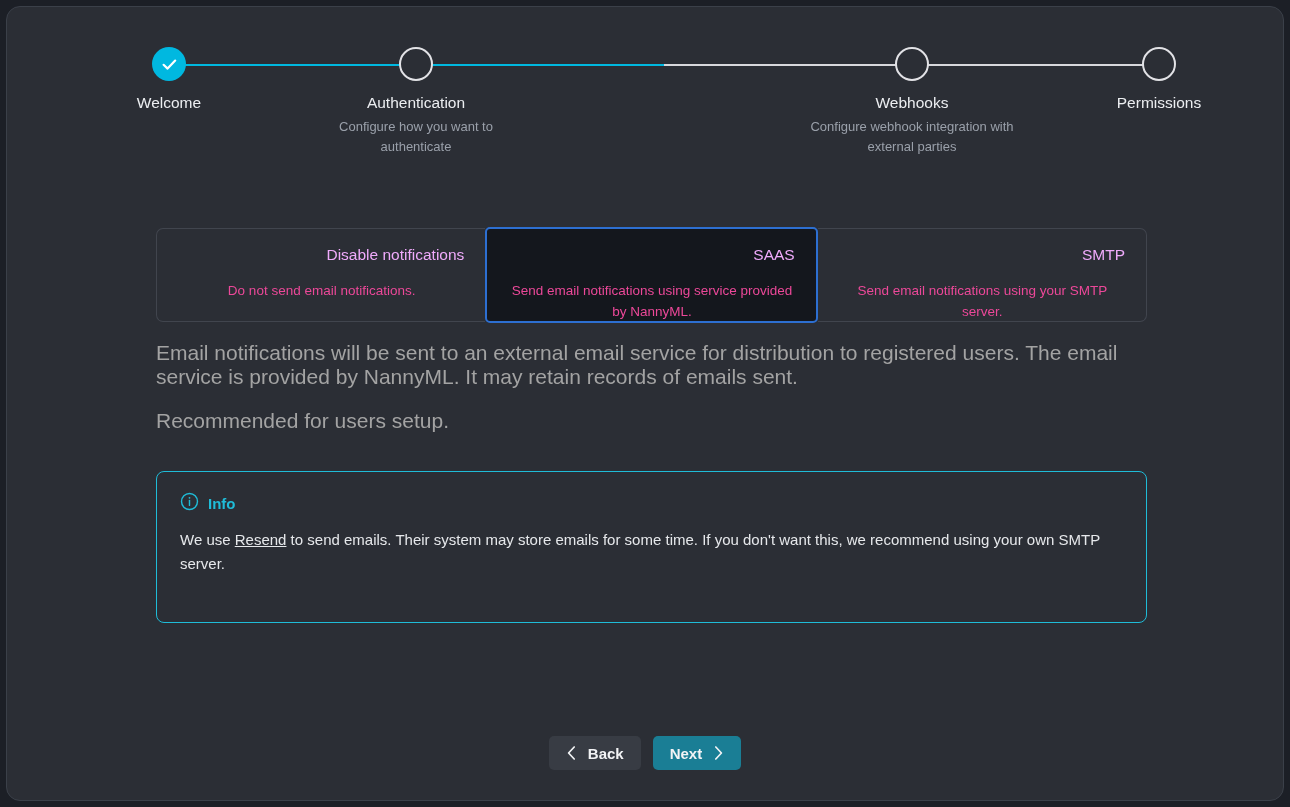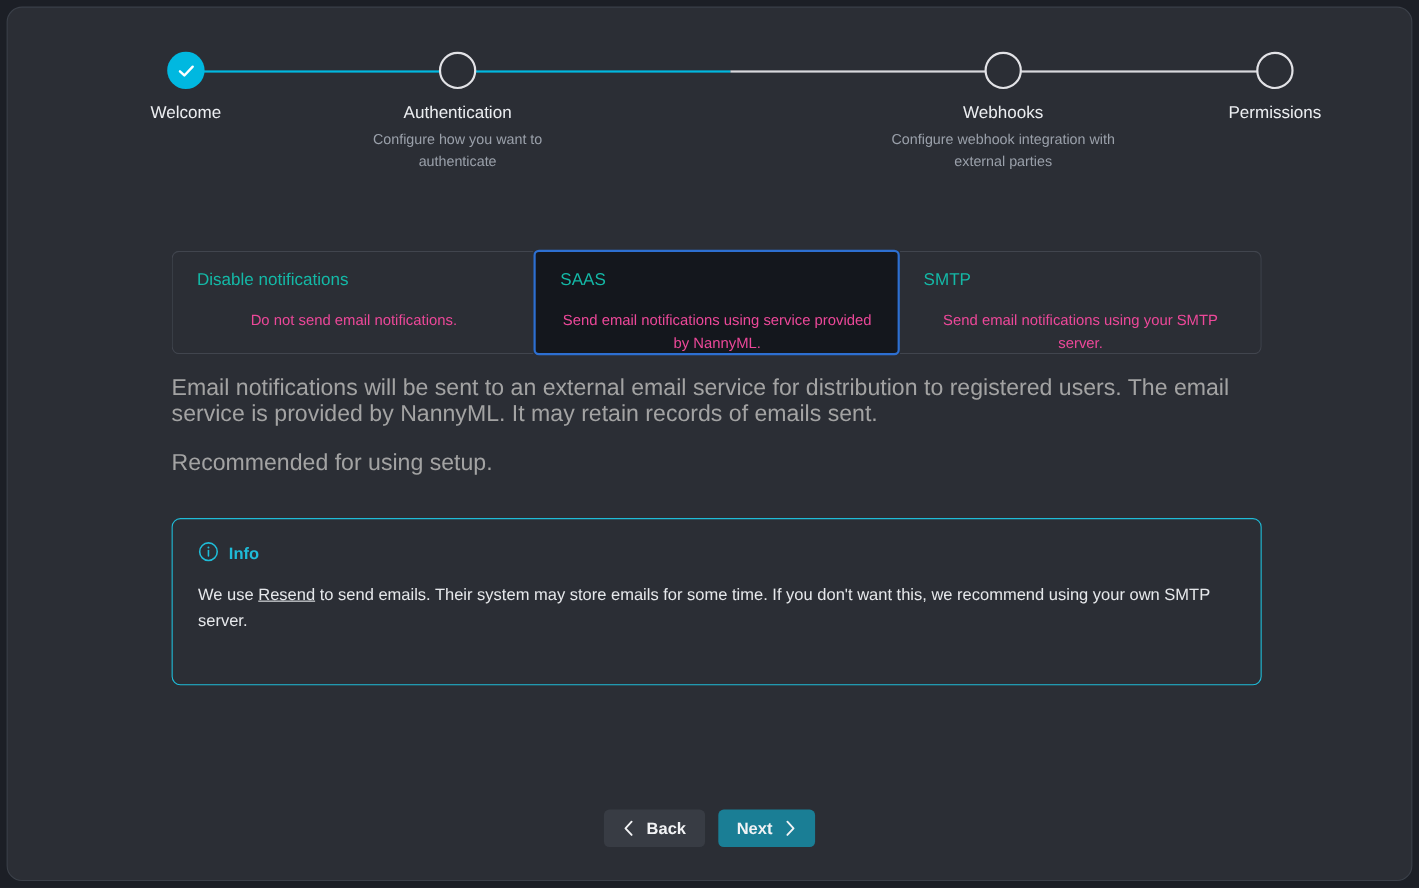--- a/index.html
+++ b/index.html
@@ -137,22 +137,23 @@
     background: #14171d;
     border: 2px solid #2d6fd1;
     border-radius: 5px;
     z-index: 3;
     margin: -1px 0;
     height: 96px;
   }
 
   .option-title {
     font-size: 15.5px;
-    color: #14b8a6;
+    color: #f0abfc;
     line-height: 20px;
+    text-align: right;
   }
   .option-desc {
     margin-top: 15px;
     font-size: 13.5px;
     color: #ec4899;
     line-height: 21px;
     text-align: center;
   }
 
   
@@ -289,21 +290,21 @@
     </div>
 
     <div class="option-card">
       <div class="option-title">SMTP</div>
       <div class="option-desc">Send email notifications using your SMTP server.</div>
     </div>
   </div>
 
   <div class="body-copy">
     <p>Email notifications will be sent to an external email service for distribution to registered users. The email service is provided by NannyML. It may retain records of emails sent.</p>
-    <p class="spaced">Recommended for using setup.</p>
+    <p class="spaced">Recommended for users setup.</p>
   </div>
 
   <div class="info-box">
     <div class="info-head">
       <span class="info-icon">
         <svg width="19" height="19" viewBox="0 0 20 20" fill="none">
           <circle cx="10" cy="10" r="8.4" stroke="#1fbcd8" stroke-width="1.5"></circle>
           <circle cx="10" cy="6.1" r="0.95" fill="#1fbcd8"></circle>
           <path d="M10 8.9 V14.1" stroke="#1fbcd8" stroke-width="1.5" stroke-linecap="round"></path>
         </svg>

